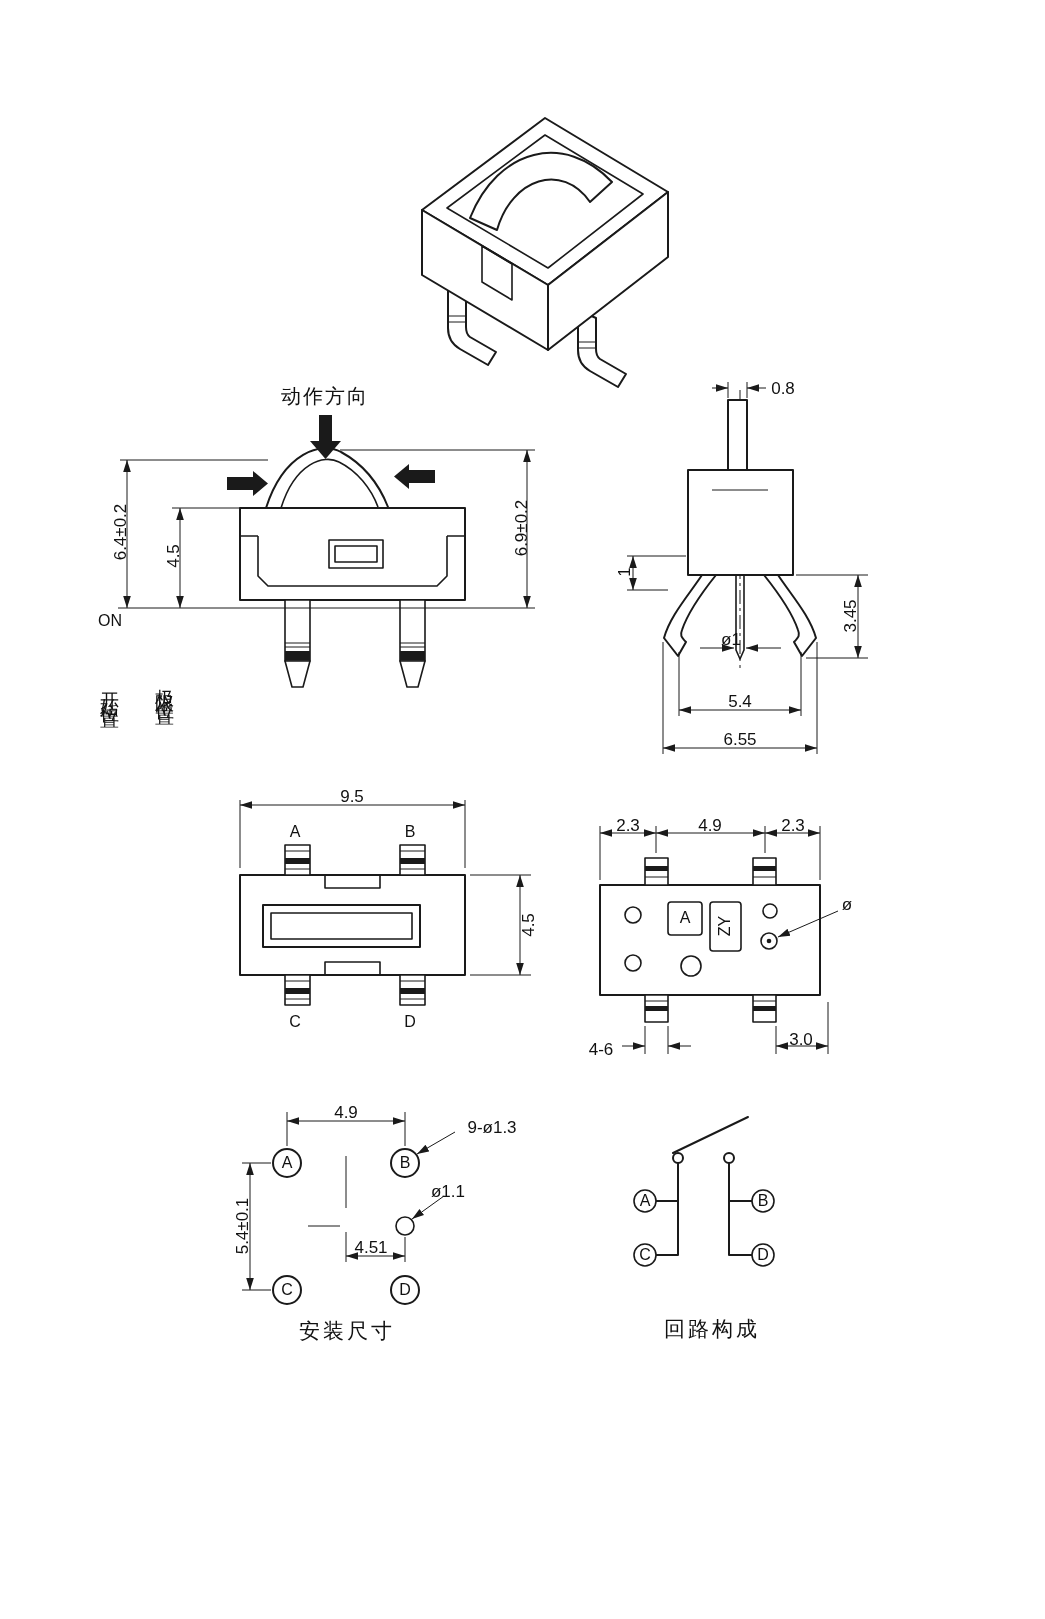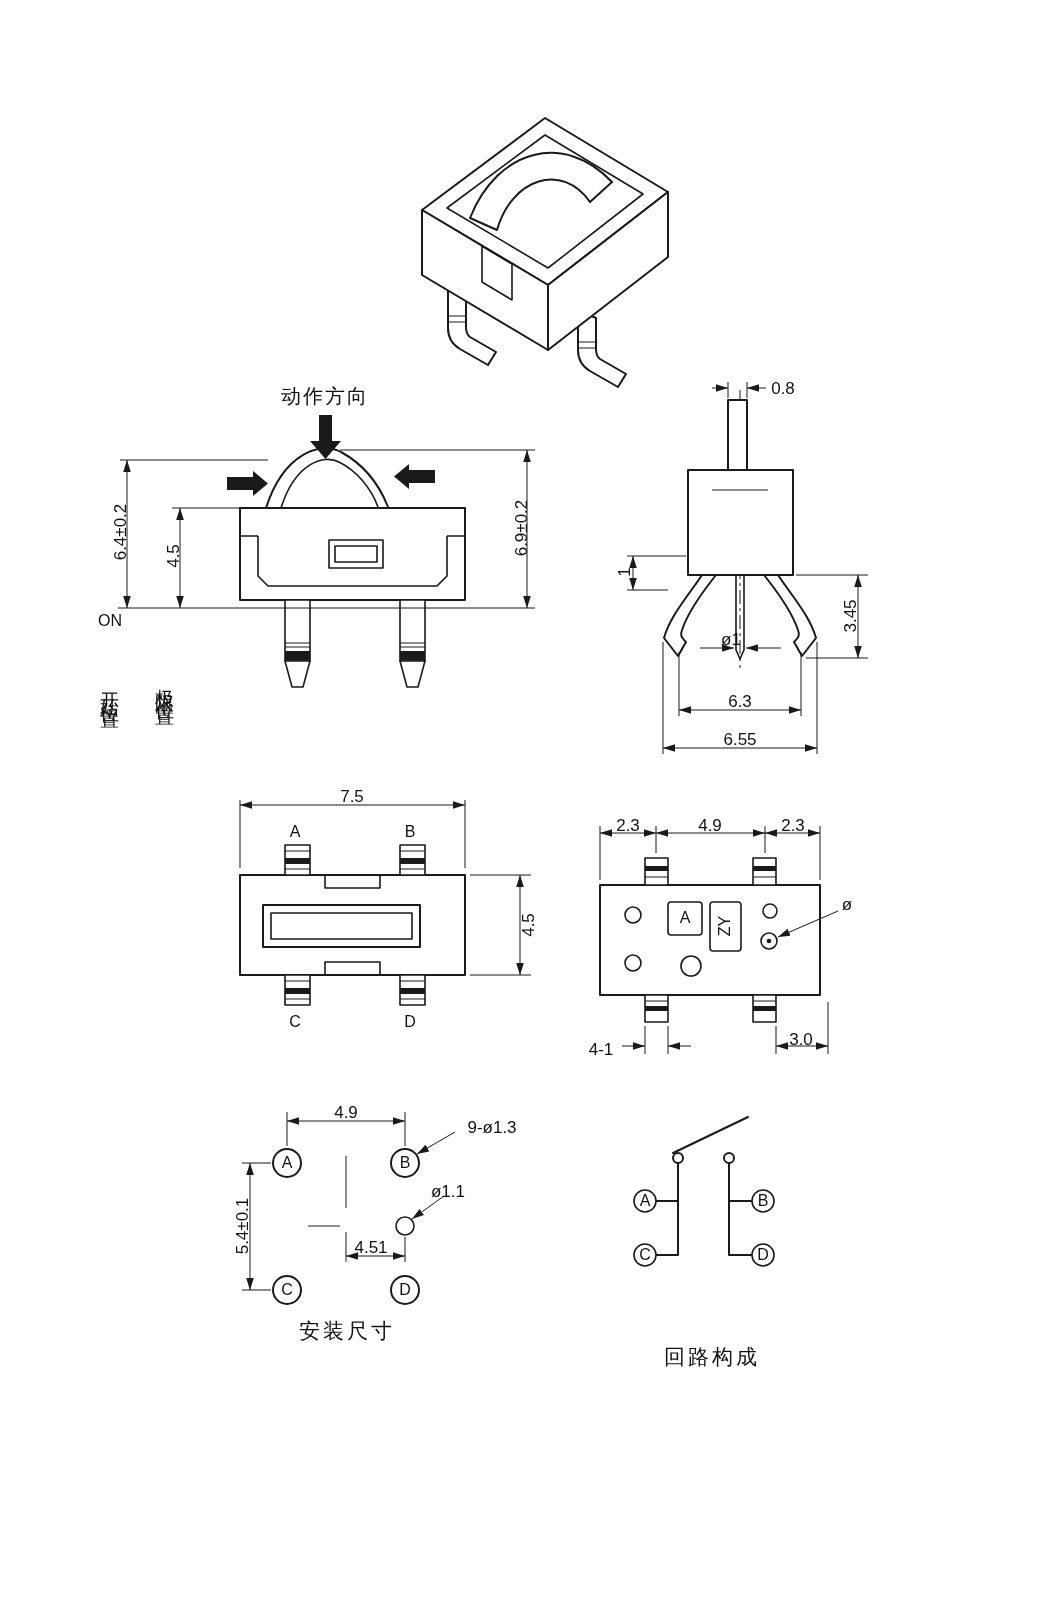--- a/index.html
+++ b/index.html
@@ -221,49 +221,49 @@
 <div class="lbl rot" style="left:173px;top:556px">4.5</div>
 <div class="lbl rot" style="left:521px;top:528px">6.9±0.2</div>
 <div class="lbl sm" style="left:110px;top:621px">ON</div>
 <div class="vert" style="left:110px;top:689px">开始位置</div>
 <div class="vert" style="left:165px;top:686px">极限位置</div>
 
 <div class="lbl" style="left:783px;top:388px">0.8</div>
 <div class="lbl rot" style="left:624px;top:572px">1</div>
 <div class="lbl" style="left:731px;top:639px">ø1</div>
 <div class="lbl rot" style="left:850px;top:616px">3.45</div>
-<div class="lbl" style="left:740px;top:701px">6.3</div>
+<div class="lbl" style="left:740px;top:701px">5.4</div>
 <div class="lbl" style="left:740px;top:739px">6.55</div>
 
-<div class="lbl" style="left:352px;top:796px">7.5</div>
+<div class="lbl" style="left:352px;top:796px">9.5</div>
 <div class="lbl sm" style="left:295px;top:832px">A</div>
 <div class="lbl sm" style="left:410px;top:832px">B</div>
 <div class="lbl sm" style="left:295px;top:1022px">C</div>
 <div class="lbl sm" style="left:410px;top:1022px">D</div>
 <div class="lbl rot" style="left:528px;top:925px">4.5</div>
 
 <div class="lbl" style="left:628px;top:825px">2.3</div>
 <div class="lbl" style="left:710px;top:825px">4.9</div>
 <div class="lbl" style="left:793px;top:825px">2.3</div>
 <div class="lbl sm" style="left:685px;top:918px">A</div>
 <div class="lbl rot sm" style="left:725px;top:926px">ZY</div>
 <div class="lbl" style="left:847px;top:904px">ø</div>
-<div class="lbl" style="left:601px;top:1049px">4-1</div>
+<div class="lbl" style="left:601px;top:1049px">4-6</div>
 <div class="lbl" style="left:801px;top:1039px">3.0</div>
 
 <div class="lbl" style="left:346px;top:1112px">4.9</div>
 <div class="lbl" style="left:492px;top:1127px">9-ø1.3</div>
 <div class="lbl" style="left:448px;top:1191px">ø1.1</div>
 <div class="lbl rot" style="left:242px;top:1226px">5.4±0.1</div>
 <div class="lbl" style="left:371px;top:1247px">4.51</div>
 <div class="lbl sm" style="left:287px;top:1163px">A</div>
 <div class="lbl sm" style="left:405px;top:1163px">B</div>
 <div class="lbl sm" style="left:287px;top:1290px">C</div>
 <div class="lbl sm" style="left:405px;top:1290px">D</div>
 <div class="lbl cap" style="left:347px;top:1330px">安装尺寸</div>
 
 <div class="lbl sm" style="left:645px;top:1201px">A</div>
 <div class="lbl sm" style="left:763px;top:1201px">B</div>
 <div class="lbl sm" style="left:645px;top:1255px">C</div>
 <div class="lbl sm" style="left:763px;top:1255px">D</div>
-<div class="lbl cap" style="left:712px;top:1356px">回路构成</div>
+<div class="lbl cap" style="left:712px;top:1328px">回路构成</div>
 
 </div>
 
 </body></html>

